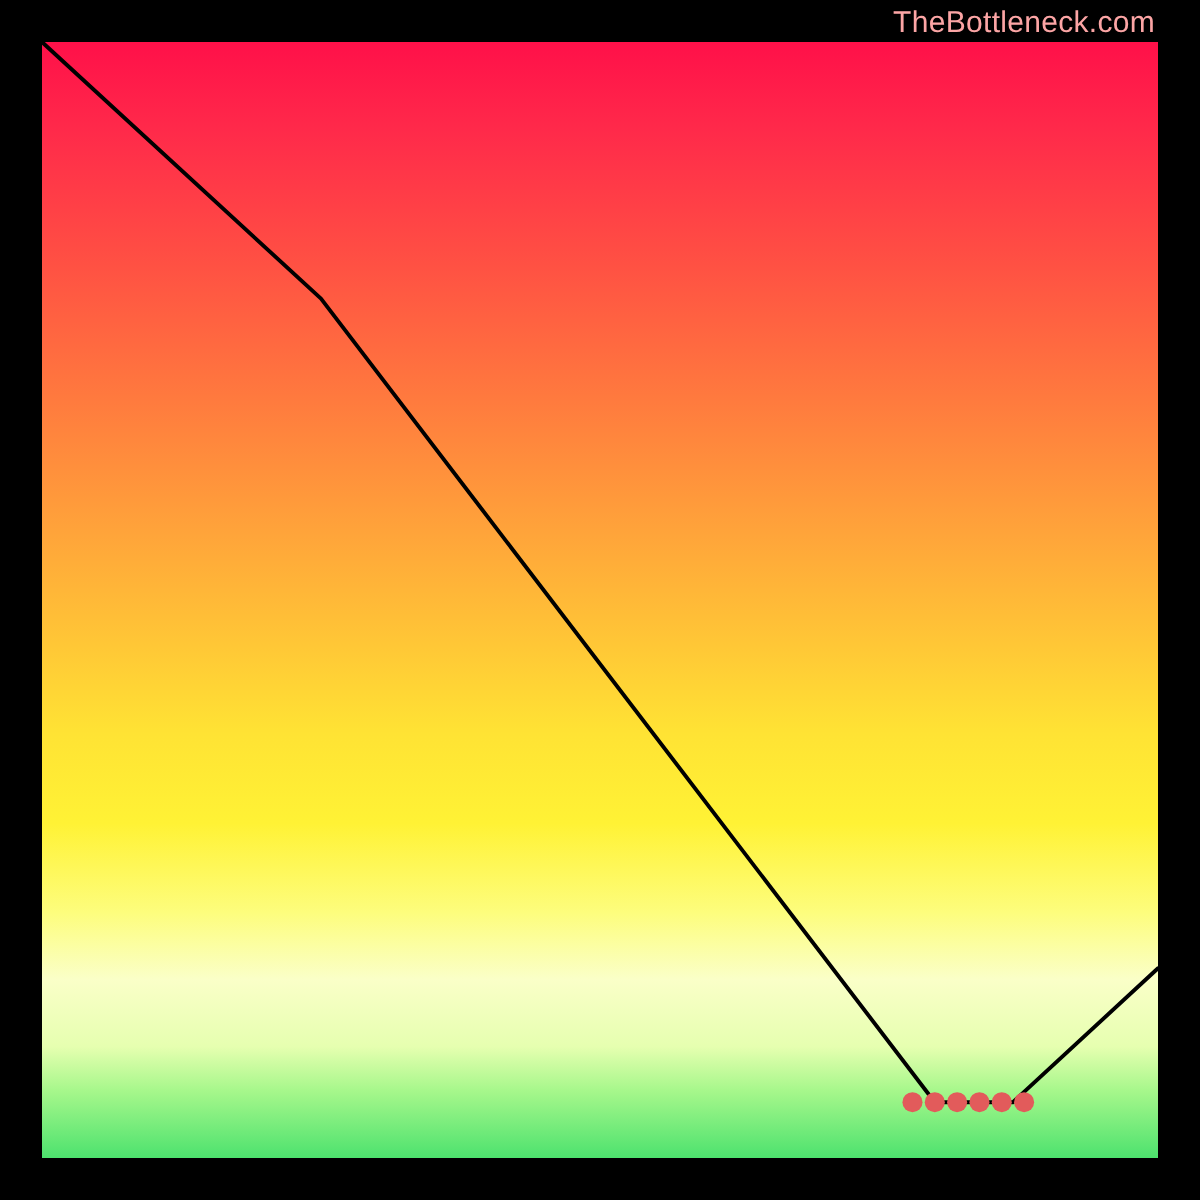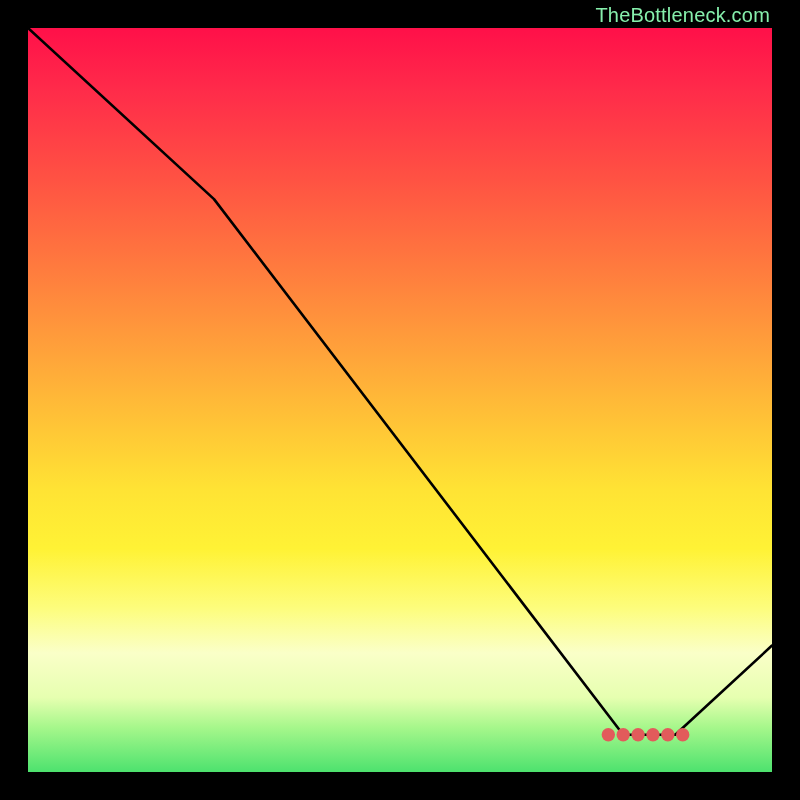--- a/index.html
+++ b/index.html
@@ -44,21 +44,21 @@
     position: absolute;
     left: 0;
     top: 0;
     width: 100%;
     height: 100%;
   }
   .watermark {
     position: absolute;
     top: 4px;
     right: 30px;
-    color: #86efac;
+    color: #fca5a5;
     font-size: 20px;
     font-weight: 500;
     letter-spacing: 0.2px;
   }
 </style>
 </head>
 <body>
 
 <div class="frame">
   <div class="watermark">TheBottleneck.com</div>

